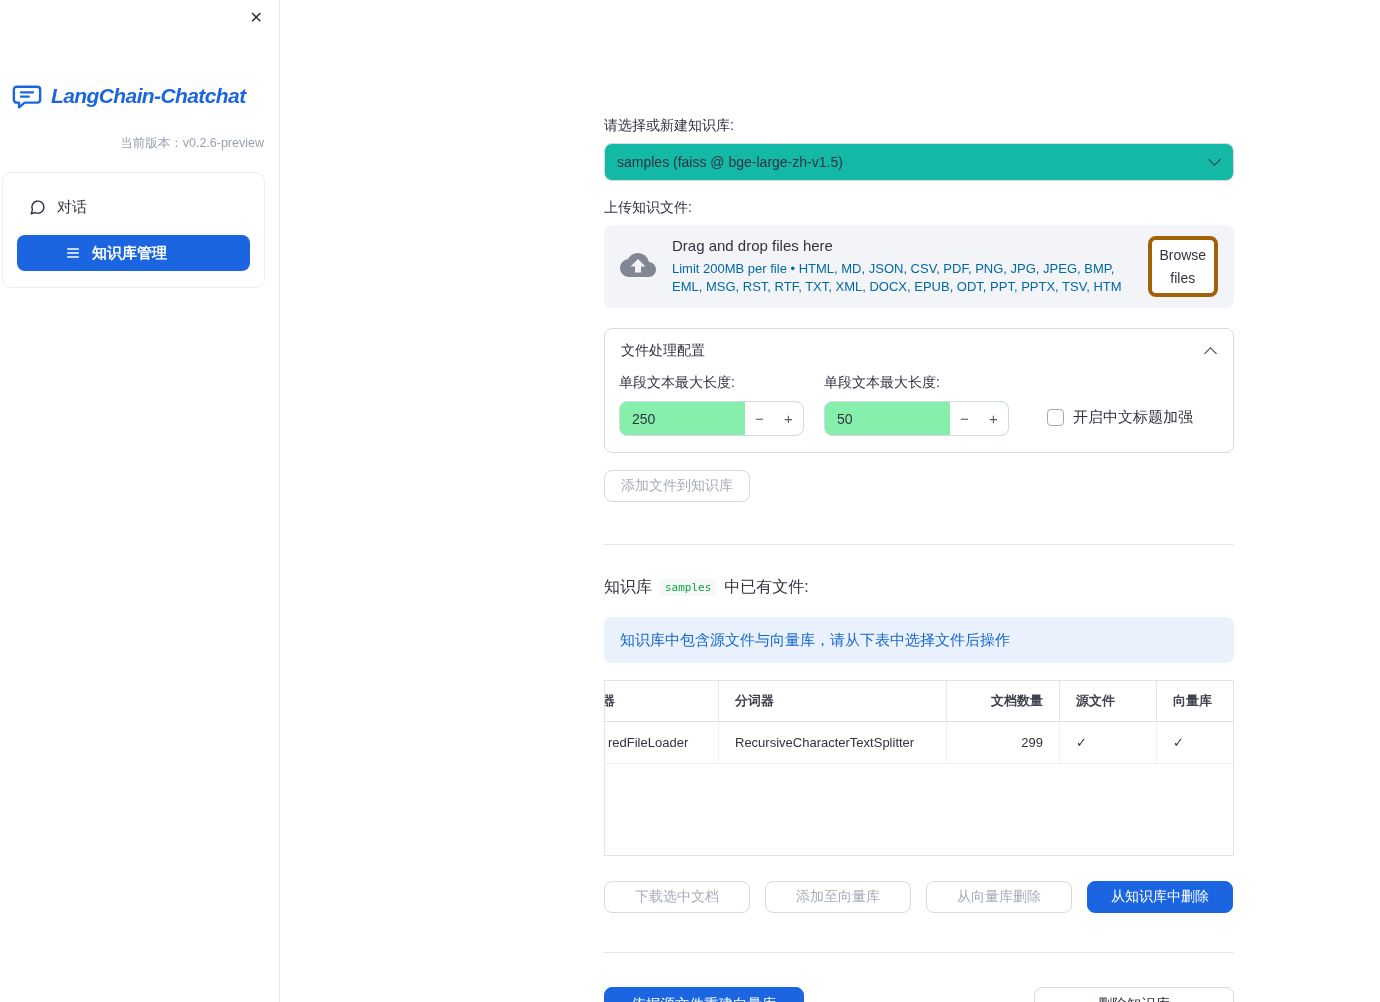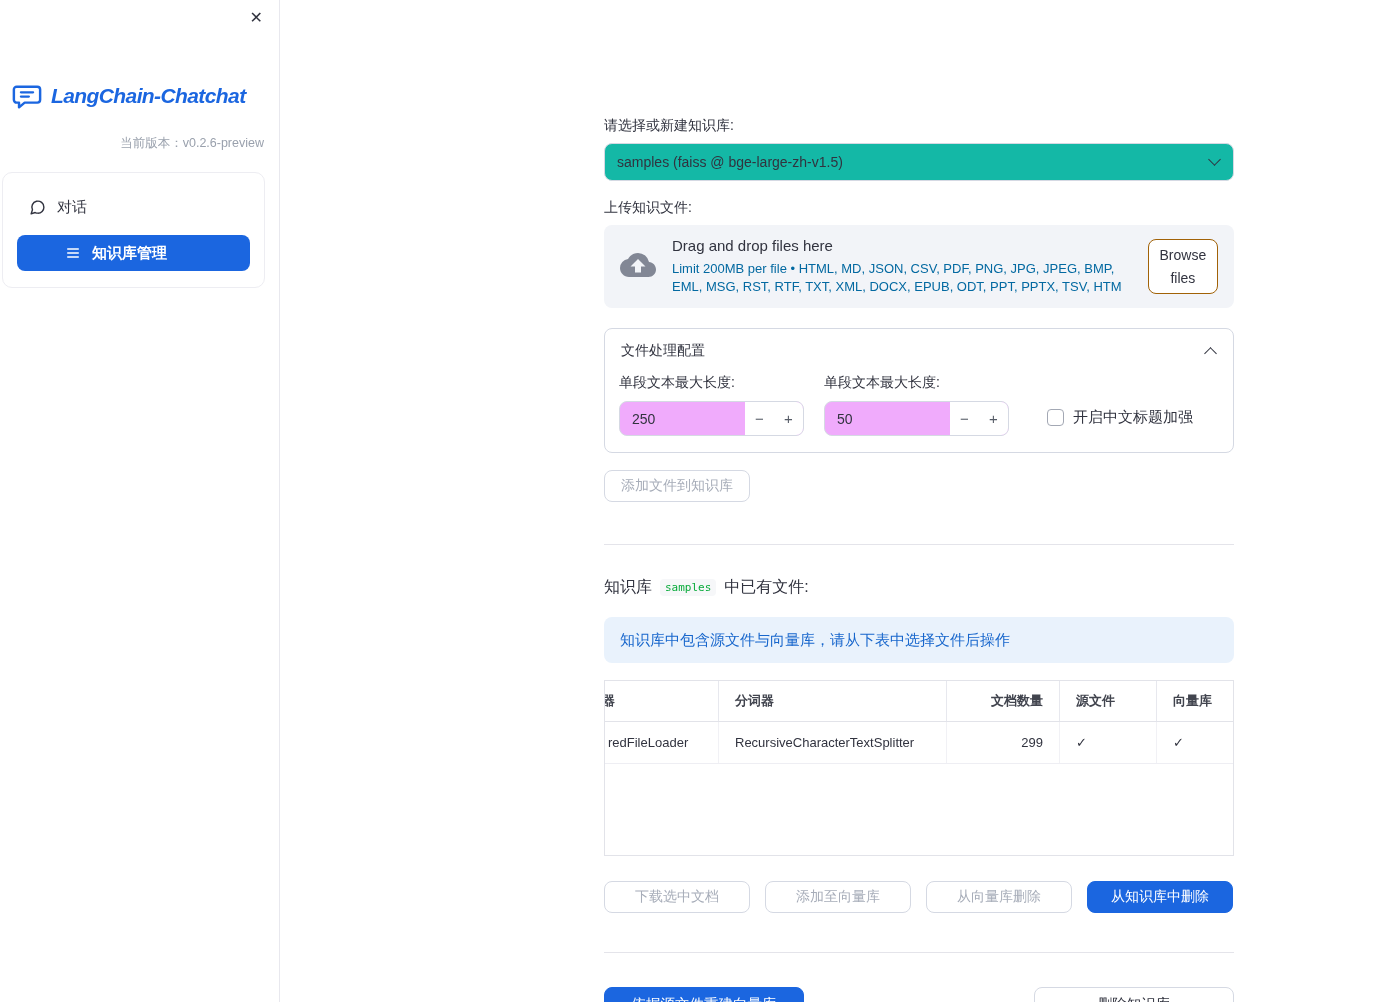--- a/index.html
+++ b/index.html
@@ -30,28 +30,28 @@
   .col{position:absolute;left:604px;top:0;width:630px;margin-top:41px;}
   .field-label{font-size:14px;margin:18px 0 8px;color:#31333f;}
   .field-label.first{margin-top:76px;}
   .selectbox{height:38px;border:1px solid #d5d9e3;border-radius:8px;background:#14b8a6;display:flex;align-items:center;justify-content:space-between;padding:0 14px 0 12px;cursor:pointer;}
   .select-value{font-size:14px;}
   .chev-down{width:9px;height:9px;border-right:1.8px solid #31333f;border-bottom:1.8px solid #31333f;transform:rotate(45deg);margin-top:-5px;}
   .uploader{margin-top:0;background:#f2f4f8;border-radius:8px;height:83px;padding:14px 16px;display:flex;align-items:center;gap:16px;}
   .up-texts{flex:0 1 auto;}
   .drag-text{font-size:15px;color:#31333f;}
   .limit-text{font-size:13px;color:#0369a1;margin-top:6px;line-height:1.35;max-width:474px;}
-  .browse-btn{margin-left:auto;width:72px;min-height:52px;background:#fff;border:1px solid #a16207;border-radius:8px;font-size:14px;color:#31333f;cursor:pointer;line-height:1.6;font-family:inherit;padding:4px 6px;}
+  .browse-btn{margin-left:auto;width:72px;min-height:52px;background:#fff;border:4px solid #a16207;border-radius:8px;font-size:14px;color:#31333f;cursor:pointer;line-height:1.6;font-family:inherit;padding:4px 6px;}
   .expander{margin-top:20px;border:1px solid #d5d9e3;border-radius:8px;background:#fff;}
   .exp-header{display:flex;align-items:center;justify-content:space-between;padding:13px 18px 0 16px;font-size:14px;cursor:pointer;}
   .chev-up{width:9px;height:9px;border-left:1.8px solid #31333f;border-top:1.8px solid #31333f;transform:rotate(45deg);margin-top:5px;}
   .exp-body{display:flex;align-items:flex-end;gap:20px;padding:14px 14px 16px;}
   .num-group{width:185px;flex:0 0 auto;}
   .num-label{font-size:14px;margin-bottom:9px;white-space:nowrap;}
-  .num-input{height:35px;border:1px solid #d5d9e3;border-radius:8px;background:#f0abfc;display:flex;align-items:stretch;overflow:hidden;}
+  .num-input{height:35px;border:1px solid #d5d9e3;border-radius:8px;background:#86efac;display:flex;align-items:stretch;overflow:hidden;}
   .num-value{flex:1;display:flex;align-items:center;padding-left:12px;font-size:14px;}
   .step-btn{width:29px;border:none;background:#fff;color:#555b66;font-size:15px;cursor:pointer;padding:0;font-family:inherit;}
   .checkbox-row{display:flex;align-items:center;gap:9px;margin:0 0 9px 18px;font-size:15px;cursor:pointer;white-space:nowrap;}
   .cbox{width:17px;height:17px;border:1px solid #a3a8b4;border-radius:4px;background:#fff;flex:0 0 auto;}
   .btn{font-size:14px;border-radius:8px;border:1px solid #d5d9e3;background:#fff;color:#31333f;cursor:pointer;font-family:inherit;}
   .btn.disabled{color:#a7adb9;cursor:default;}
   .btn.primary{background:var(--primary);border-color:var(--primary);color:#fff;font-weight:500;}
   .add-btn{margin-top:17px;height:32px;padding:0 16px;}
   .divider{border:none;border-top:1px solid #e4e4ea;margin:42px 0 0;}
   .divider.d2{margin-top:39px;}

